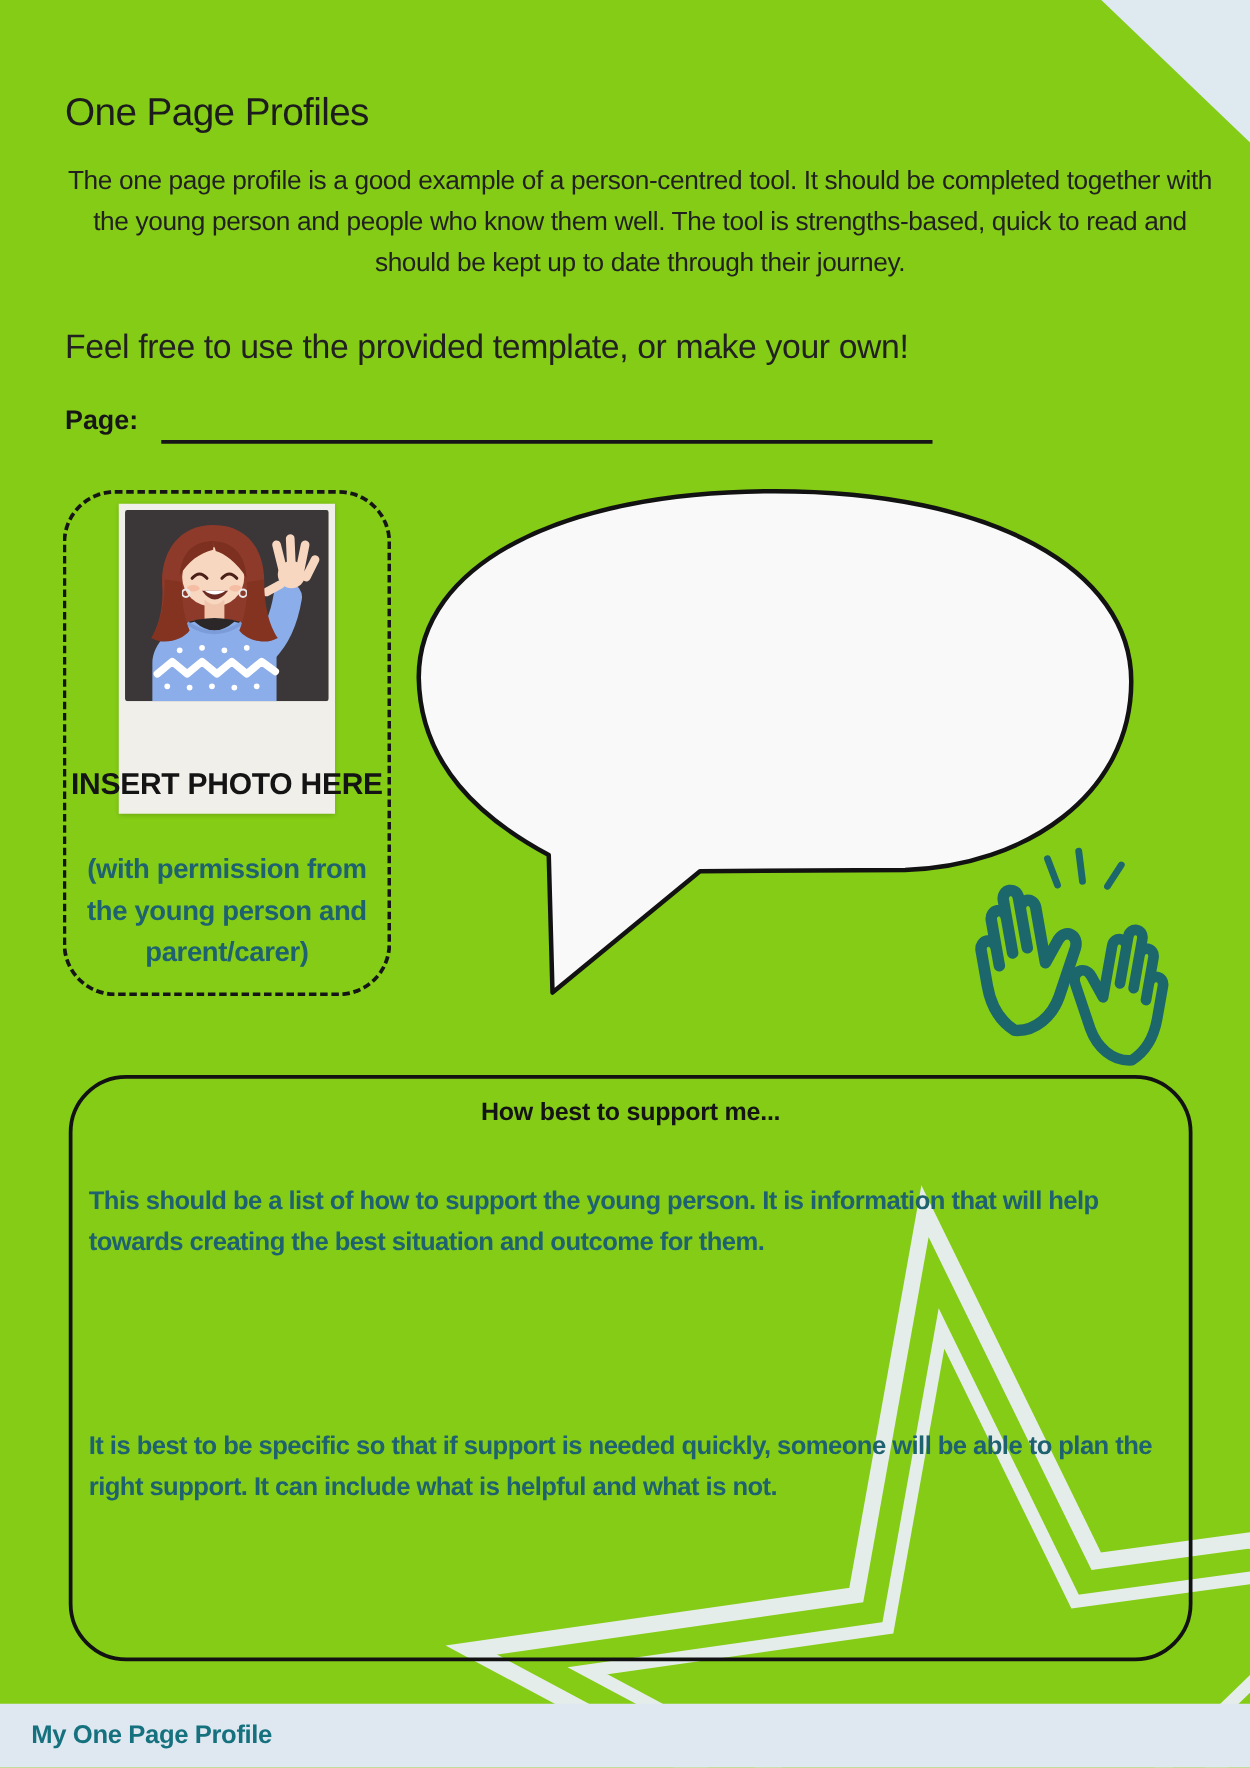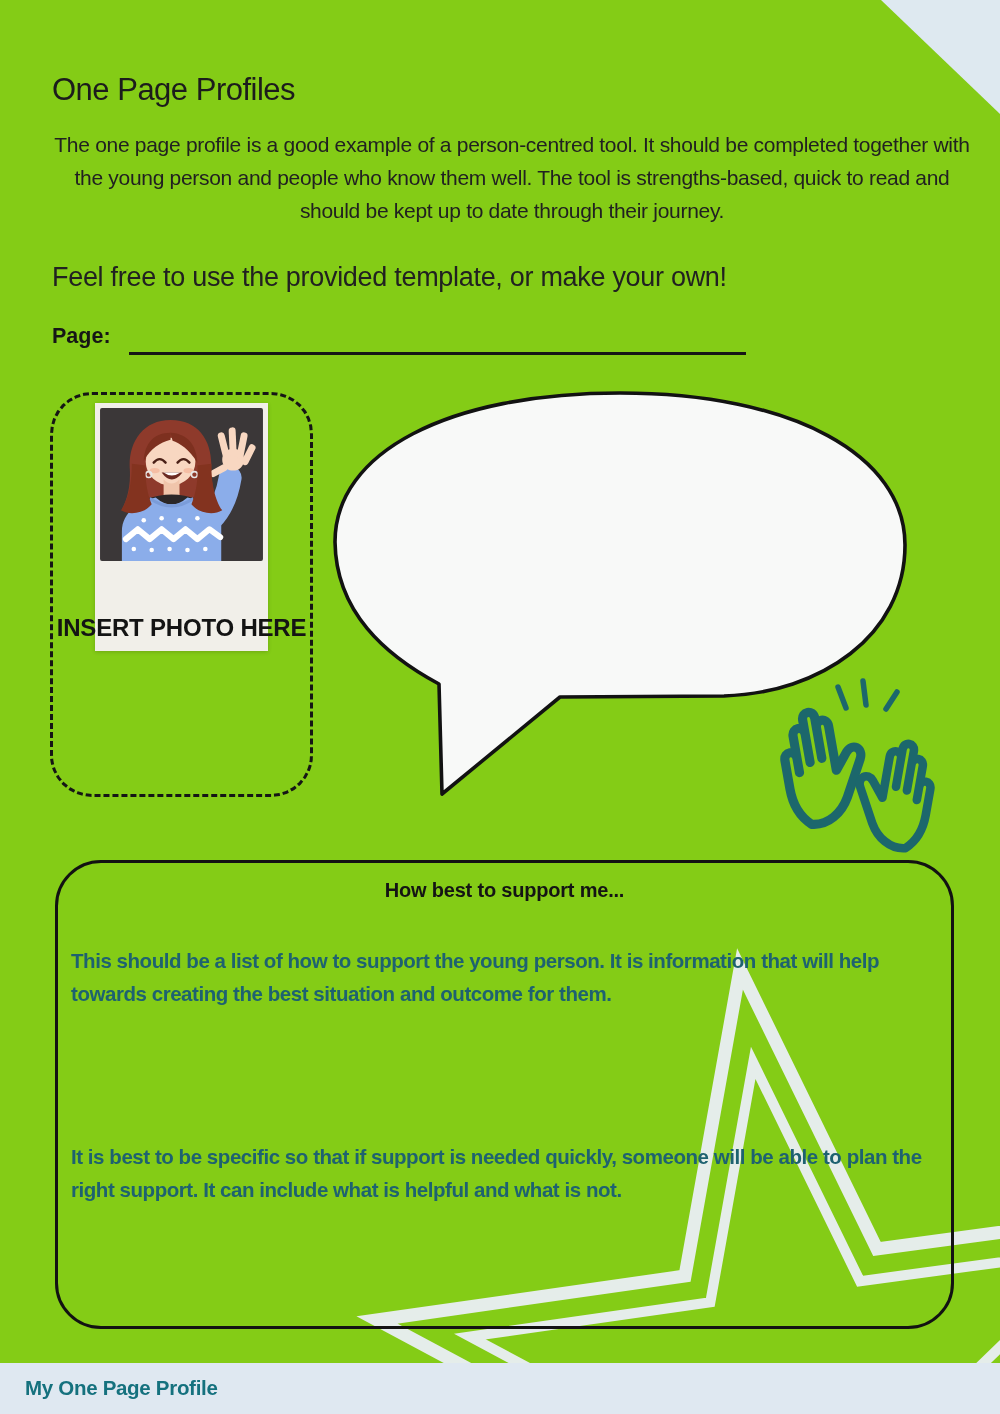--- a/index.html
+++ b/index.html
@@ -138,20 +138,21 @@
           <circle cx="88" cy="143" r="2.3"></circle>
         <circle cx="106" cy="142" r="2.3"></circle>
           <circle cx="44" cy="113" r="2.3"></circle>
         <circle cx="62" cy="111" r="2.3"></circle>
           <circle cx="80" cy="113" r="2.3"></circle>
         <circle cx="98" cy="111" r="2.3"></circle>
       </g>
     </svg>
   </div>
   <div class="abs z2 insert-label">INSERT PHOTO HERE</div>
+  <div class="abs z2 permission-note">(with permission from the young person and parent/carer)</div>
 
   <svg class="abs z1" style="left:0;top:0" width="1000" height="1414" viewBox="0 0 1000 1414">
     <path d="M 335 542
              C 335 452, 448 393, 620 393
              C 794 393, 905 456, 905 545
              C 905 636, 820 693, 724 696
              L 560 697
              L 442 794
              L 439 684
              C 385 655, 336 612, 335 542 Z" fill="#f8f9f8" stroke="#121212" stroke-width="3.6" stroke-linejoin="round"></path>

